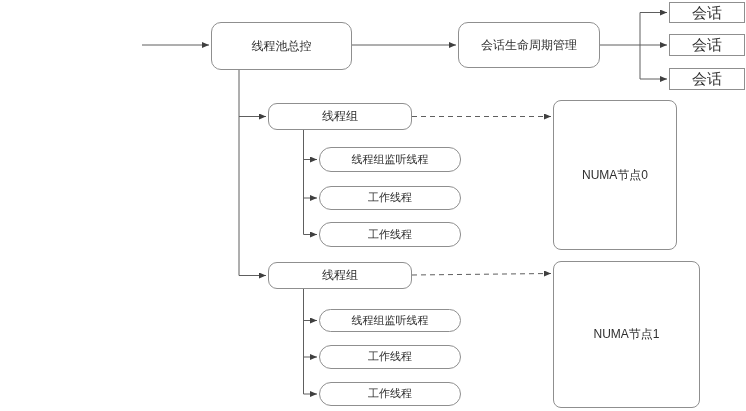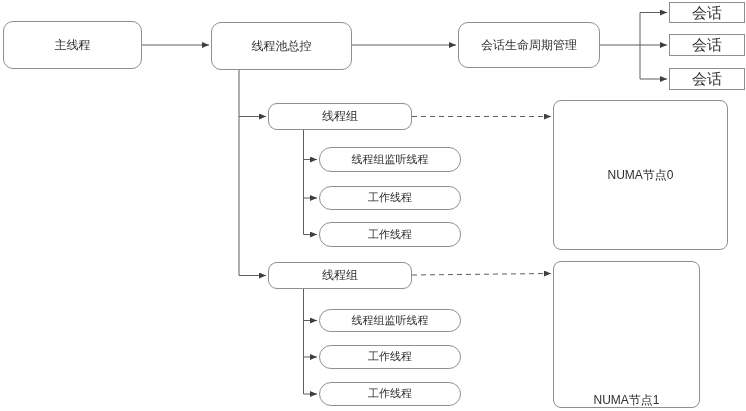--- a/index.html
+++ b/index.html
@@ -59,22 +59,22 @@
   .n-g1c2      { left: 319px; top: 186px; width: 142px; height: 24px; }
   .n-g1c3      { left: 319px; top: 222px; width: 142px; height: 25px; }
 
   
   .n-group2    { left: 268px; top: 262px; width: 144px; height: 27px; border-radius: 9px; }
   .n-g2c1      { left: 319px; top: 309px; width: 142px; height: 23px; }
   .n-g2c2      { left: 319px; top: 345px; width: 142px; height: 24px; }
   .n-g2c3      { left: 319px; top: 382px; width: 142px; height: 24px; }
 
   
-  .n-numa0     { left: 553px; top: 100px; width: 175px; height: 150px; border-radius: 8px; }
-  .n-numa1     { left: 553px; top: 261px; width: 147px; height: 147px; border-radius: 8px; align-items: flex-end; }
+  .n-numa0     { left: 553px; top: 100px; width: 124px; height: 150px; border-radius: 8px; }
+  .n-numa1     { left: 553px; top: 261px; width: 147px; height: 147px; border-radius: 8px; }
 </style>
 </head>
 <body>
 
 <div class="canvas">
 
   <svg class="edges" viewBox="0 0 746 411" xmlns="http://www.w3.org/2000/svg">
     <defs>
       <marker id="arrow" markerWidth="9" markerHeight="8" refX="7" refY="3" orient="auto" markerUnits="userSpaceOnUse">
         <path d="M0,0 L7,3 L0,6 Z" fill="#3f3f3f"></path>
@@ -100,23 +100,20 @@
 
     <path class="edge" d="M303.5,289 L303.5,394"></path>
     <path class="edge" d="M303.5,320.5 L317,320.5" marker-end="url(#arrow)"></path>
     <path class="edge" d="M303.5,357 L317,357" marker-end="url(#arrow)"></path>
     <path class="edge" d="M303.5,394 L317,394" marker-end="url(#arrow)"></path>
 
     <path class="edge dashed" d="M412,116.5 L551,116.5" marker-end="url(#arrow)"></path>
     <path class="edge dashed" d="M412,275 L551,273.5" marker-end="url(#arrow)"></path>
   </svg>
 
-  <div class="node rounded n-main">
-    <span>主线程</span>
-  </div>
   <div class="node rounded n-pool">
     <span>线程池总控</span>
   </div>
   <div class="node rounded n-lifecycle">
     <span>会话生命周期管理</span>
   </div>
 
   <div class="node rect n-session1">
     <span>会话</span>
   </div>

